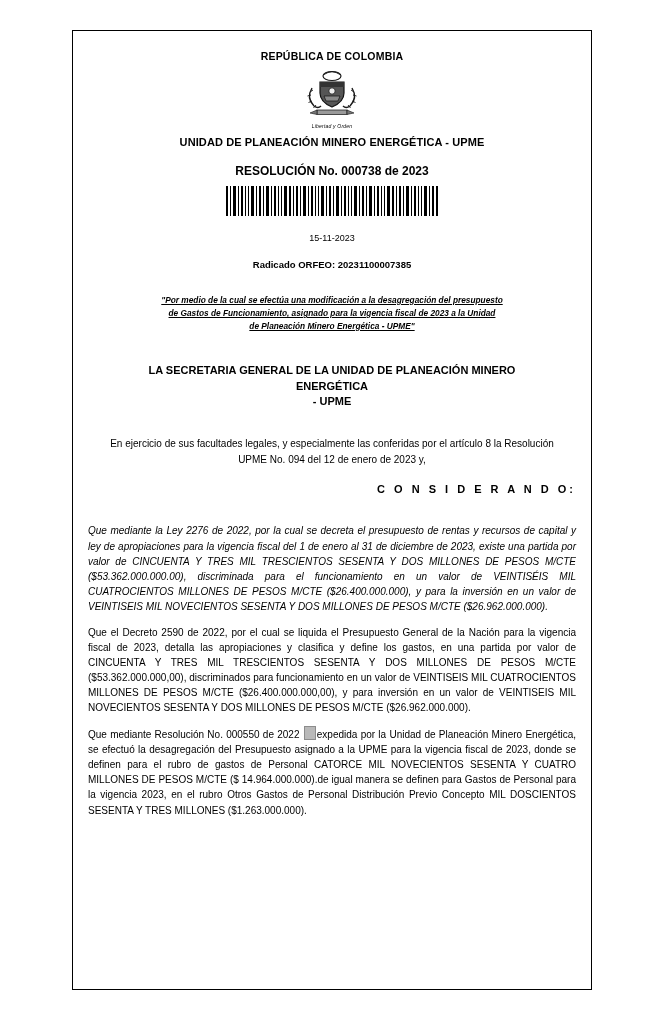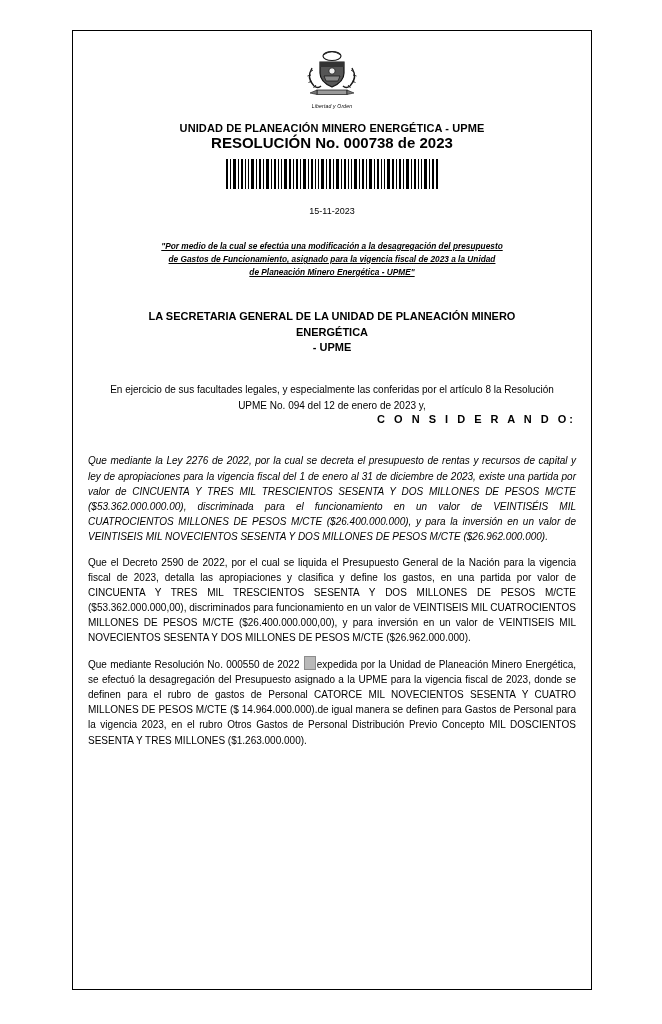--- a/index.html
+++ b/index.html
@@ -56,27 +56,28 @@
     font-size: 5px;
     font-style: italic;
     text-align: center;
     margin-top: 1px;
     letter-spacing: 0.2px;
   }
 
   .entity-title {
     font-size: 11px;
     font-weight: bold;
-    margin-top: 12px;
+    margin-top: 6px;
     letter-spacing: 0.1px;
   }
 
   .resolution-title {
-    font-size: 15px;
-    font-weight: bold;
+    font-size: 12px;
+    font-weight: bold;
+    margin-top: 16px;
   }
 
   .barcode {
     margin: 8px auto 0 auto;
     width: 216px;
     height: 30px;
     display: block;
   }
   .barcode-date {
     font-size: 9px;
@@ -104,21 +105,21 @@
   .subject-line { display: block; text-align: center; }
 
   .authority {
     font-size: 11px;
     font-weight: bold;
     margin-top: 30px;
     line-height: 1.45;
   }
 
   .faculties {
-    margin: 26px auto 0 auto;
+    margin: 26px auto 16px auto;
     width: 452px;
     font-size: 10px;
     text-align: center;
     line-height: 1.55;
   }
 
   .considerando {
     font-size: 11px;
     font-weight: bold;
     letter-spacing: 3px;
@@ -157,20 +158,21 @@
 </style>
 </head>
 <body>
 
 <div class="page">
 
   <div class="border-frame"></div>
 
   <div class="content">
 
+    <div class="country-title center">REPÚBLICA DE COLOMBIA</div>
 
     <div class="coat">
       <svg width="56" height="54" viewBox="0 0 56 54" xmlns="http://www.w3.org/2000/svg">
         <g fill="#1a1a1a">
           <ellipse cx="28" cy="8" rx="9" ry="4.5" fill="none" stroke="#1a1a1a" stroke-width="1.2"></ellipse>
           <path d="M20 6.5 Q28 1 36 6.5" fill="none" stroke="#1a1a1a" stroke-width="1"></path>
           <path d="M16 14 L40 14 L40 25 Q40 34 28 39 Q16 34 16 25 Z" fill="#555" stroke="#111" stroke-width="1.2"></path>
           <path d="M16 14 L40 14 L40 19 L16 19 Z" fill="#333"></path>
           <circle cx="28" cy="23" r="3.2" fill="#eee" stroke="#111" stroke-width="0.8"></circle>
           <path d="M20 28 L36 28 L34 33 L22 33 Z" fill="#888" stroke="#111" stroke-width="0.7"></path>
@@ -248,20 +250,21 @@
         <rect x="194" y="0" width="1" height="30"></rect>
           <rect x="197" y="0" width="1" height="30"></rect>
         <rect x="200" y="0" width="3" height="30"></rect>
           <rect x="205" y="0" width="1" height="30"></rect>
         <rect x="208" y="0" width="2" height="30"></rect>
           <rect x="212" y="0" width="2" height="30"></rect>
       </g>
     </svg>
     <div class="barcode-date">15-11-2023</div>
 
+    <div class="radicado">Radicado ORFEO: 20231100007385</div>
 
     <div class="subject">
       <span class="subject-line">"Por medio de la cual se efectúa una modificación a la  desagregación del presupuesto</span>
       <span class="subject-line">de      Gastos de Funcionamiento, asignado para la vigencia fiscal de 2023 a la Unidad</span>
       <span class="subject-line">de Planeación Minero Energética - UPME"</span>
     </div>
 
     <div class="authority center">
       <div>LA SECRETARIA GENERAL DE LA UNIDAD DE PLANEACIÓN MINERO</div>
       <div>ENERGÉTICA</div>

